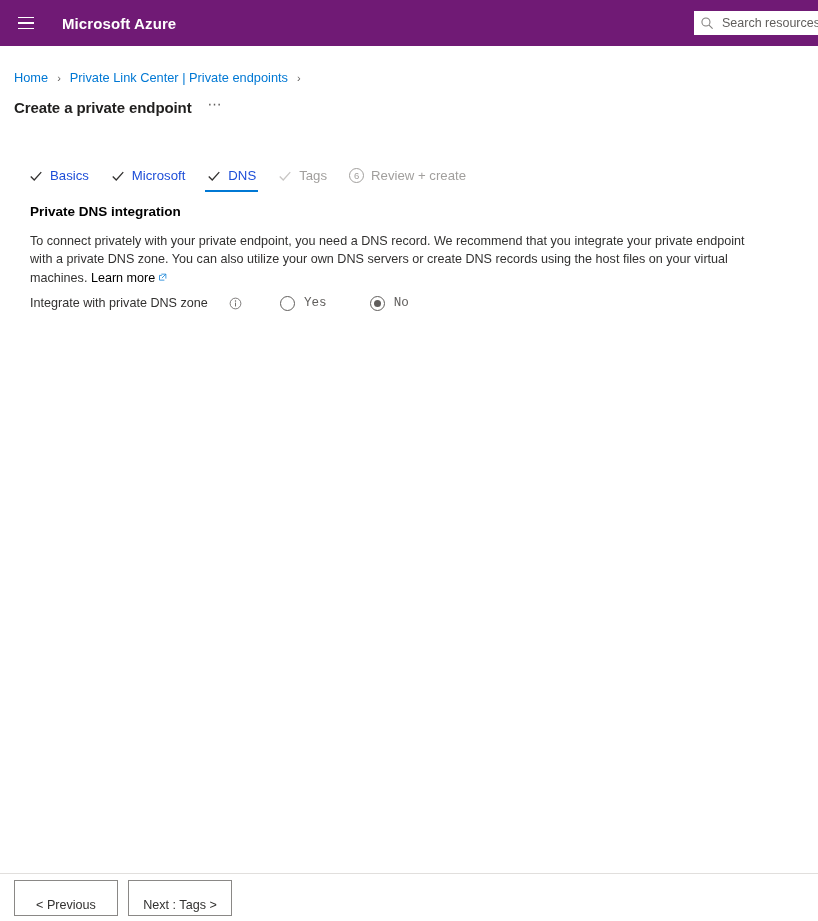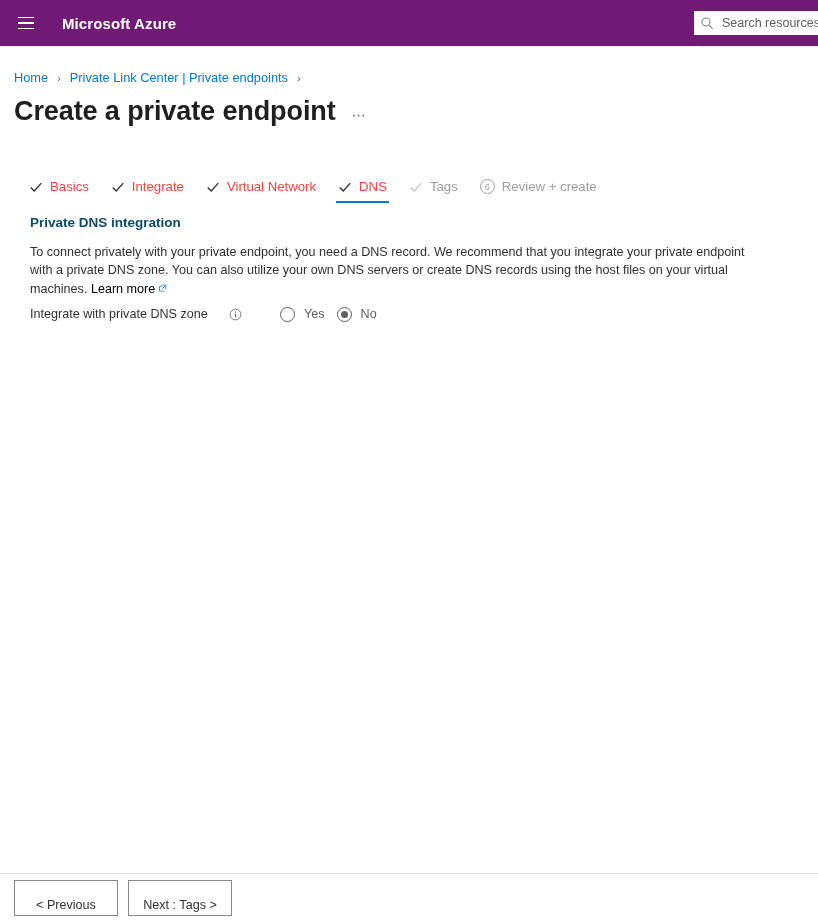--- a/index.html
+++ b/index.html
@@ -89,21 +89,21 @@
   }
 
   
   .title-row {
     display: flex;
     align-items: flex-end;
     gap: 16px;
     padding: 11px 0 0 14px;
   }
   .page-title {
-    font-size: 27px;
+    font-size: 15px;
     font-weight: bold;
     color: #201f1e;
     letter-spacing: -.1px;
   }
   .ellipsis-btn {
     font-size: 14px;
     color: #605e5c;
     cursor: pointer;
     padding-bottom: 4px;
     letter-spacing: 1px;
@@ -118,21 +118,21 @@
     gap: 0;
     font-size: 13.2px;
   }
   .wiz-step {
     display: flex;
     align-items: center;
     gap: 7px;
     padding: 6px 11px 9px 11px;
     cursor: pointer;
     white-space: nowrap;
-    color: #ef4444;
+    color: #1d4ed8;
     position: relative;
   }
   .wiz-step.active { font-weight: normal; align-items: center; }
   .wiz-step.active::after {
     content: "";
     position: absolute;
     left: 9px; right: 9px; bottom: 0;
     height: 2px;
     background: #0078d4;
   }
@@ -155,21 +155,21 @@
     flex: 0 0 auto;
   }
 
   
   .content {
     padding: 12px 0 0 30px;
   }
   .section-title {
     font-size: 13.5px;
     font-weight: bold;
-    color: #0c4a6e;
+    color: #000000;
     margin-bottom: 13px;
   }
   .desc {
     font-size: 12.6px;
     color: #323130;
     line-height: 1.45;
     max-width: 730px;
     margin-bottom: 9px;
   }
   .learn-more {
@@ -197,21 +197,22 @@
     gap: 21px;
     width: 250px;
   }
   .info-icon {
     width: 13px; height: 13px;
     cursor: pointer;
     flex: 0 0 auto;
   }
   .radio-group {
     display: flex;
-    gap: 12px;
+    gap: 43px;
+    font-family: Liberation Mono, monospace;
   }
   .radio-opt {
     display: flex;
     align-items: center;
     gap: 9px;
     cursor: pointer;
     font-size: 12.6px;
     color: #605e5c;
   }
   .radio-circle {
@@ -295,29 +296,23 @@
     <svg class="check" viewBox="0 0 16 16">
       <path d="M2 8.5 L6 12.5 L14 3.5" fill="none" stroke-width="1.5"></path>
     </svg>
     <span>Basics</span>
   </div>
 
   <div class="wiz-step">
     <svg class="check" viewBox="0 0 16 16">
       <path d="M2 8.5 L6 12.5 L14 3.5" fill="none" stroke-width="1.5"></path>
     </svg>
-    <span>Integrate</span>
-  </div>
-
-  <div class="wiz-step">
-    <svg class="check" viewBox="0 0 16 16">
-      <path d="M2 8.5 L6 12.5 L14 3.5" fill="none" stroke-width="1.5"></path>
-    </svg>
-    <span>Virtual Network</span>
-  </div>
+    <span>Microsoft</span>
+  </div>
+
 
   <div class="wiz-step active">
     <svg class="check" viewBox="0 0 16 16">
       <path d="M2 8.5 L6 12.5 L14 3.5" fill="none" stroke-width="1.5"></path>
     </svg>
     <span>DNS</span>
   </div>
 
   <div class="wiz-step disabled">
     <svg class="check" viewBox="0 0 16 16">

